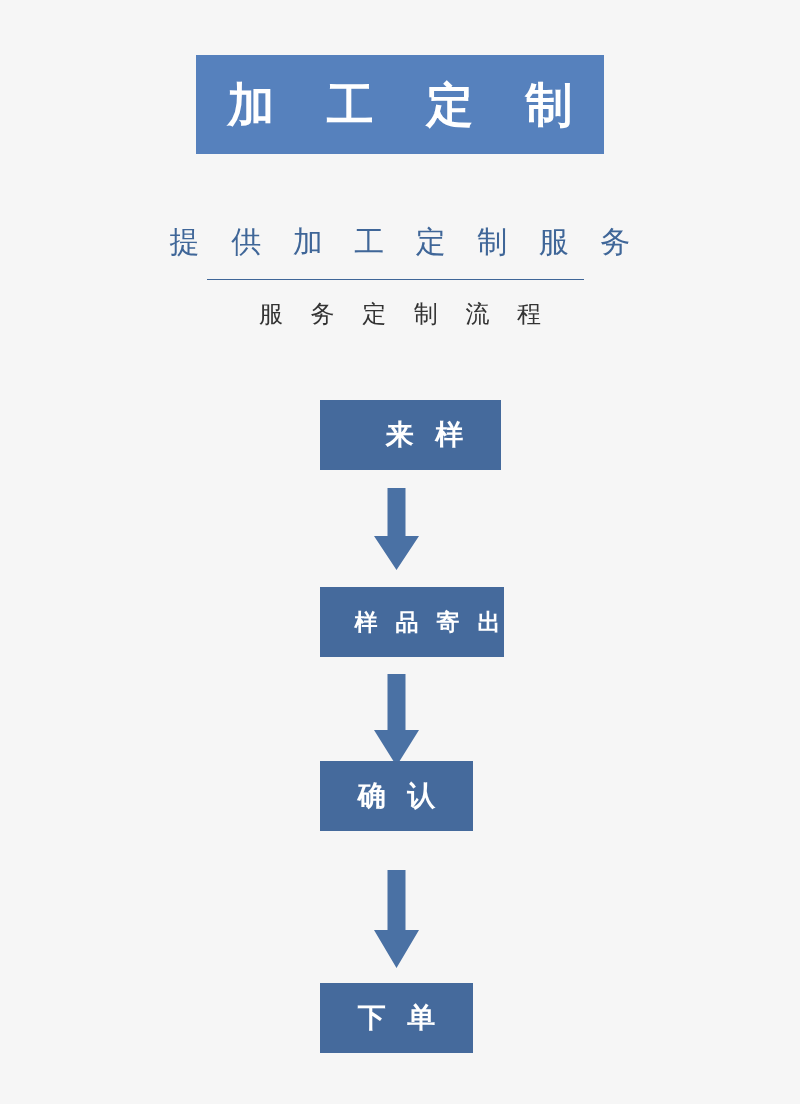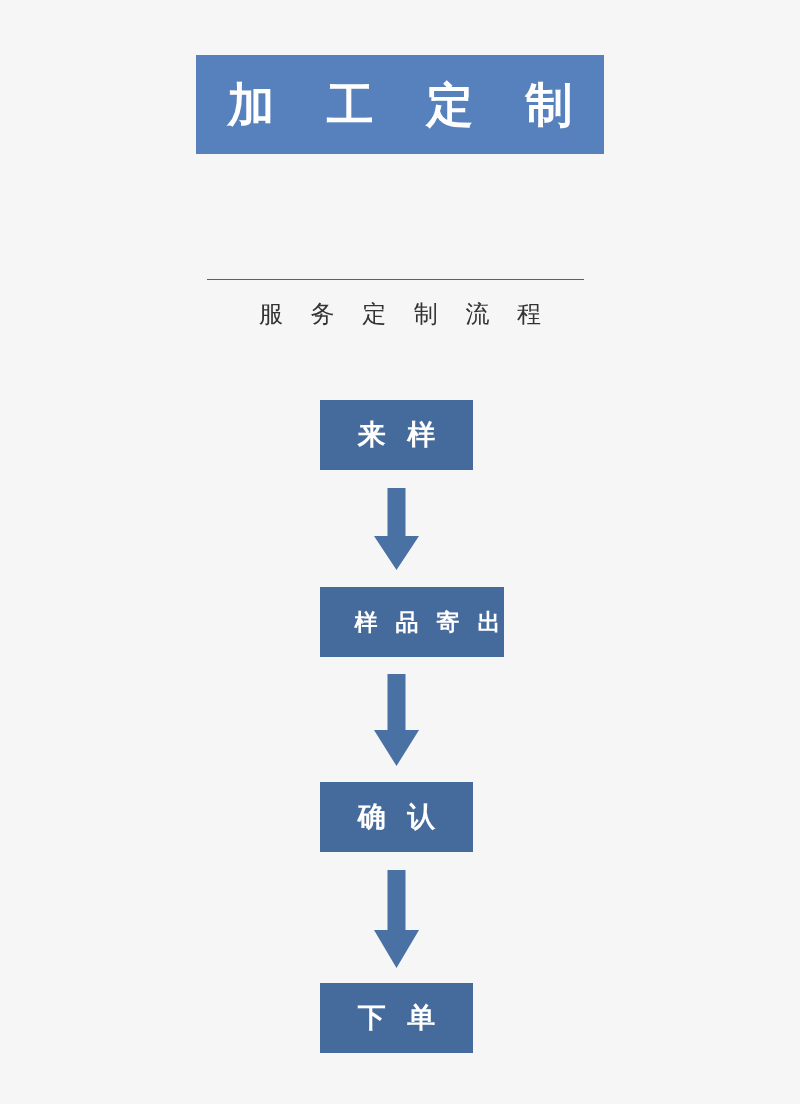--- a/index.html
+++ b/index.html
@@ -111,23 +111,23 @@
   .flow-step-label {
     color: #ffffff;
     font-weight: bold;
     line-height: 1;
     white-space: nowrap;
     font-family: "DejaVu Sans", "Liberation Sans", sans-serif;
   }
   .label-2 { font-size: 28px; letter-spacing: 6px; text-indent: 6px; }
   .label-4 { font-size: 23px; letter-spacing: 5px; text-indent: 5px; }
 
-  .flow-step.step-1 { top: 0px; }
+  .flow-step.step-1 { top: 0px; padding-left: 28px; }
   .flow-step.step-2 { top: 187px; padding-left: 31px; }
-  .flow-step.step-3 { top: 382px; justify-content: center; }
+  .flow-step.step-3 { top: 361px; justify-content: center; }
   .flow-step.step-4 { top: 583px; }
 
   
   .flow-arrow {
     position: absolute;
     left: 374px;
     width: 45px;
   }
   .flow-arrow.arrow-1 { top: 88px;  height: 82px; }
   .flow-arrow.arrow-2 { top: 274px; height: 92px; }
@@ -136,20 +136,23 @@
 </style>
 </head>
 <body>
 
 <div class="page">
 
   <div class="header-banner">
     <div class="header-title">加 工 定 制</div>
   </div>
 
+  <div class="subtitle-wrap">
+    <div class="subtitle-main">提 供 加 工 定 制 服 务</div>
+  </div>
 
   <div class="divider"></div>
 
   <div class="subtitle-sub-wrap">
     <div class="subtitle-sub">服 务 定 制 流 程</div>
   </div>
 
   <div class="flow">
 
     <div class="flow-step step-1">

